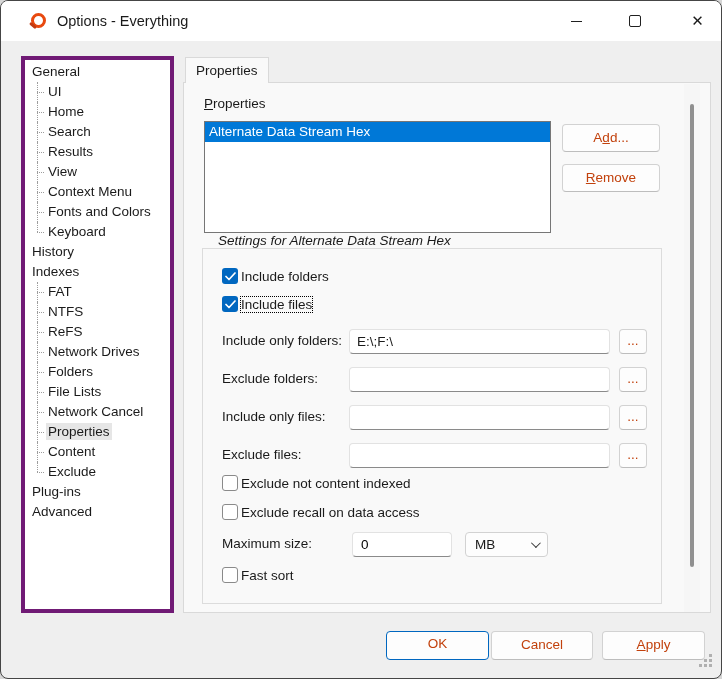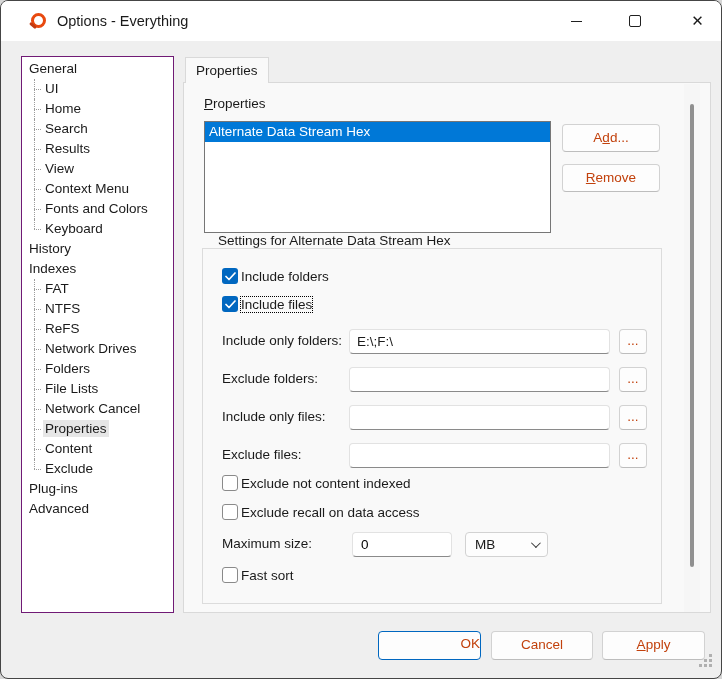--- a/index.html
+++ b/index.html
@@ -15,21 +15,21 @@
            background:#c23a12;border-radius:2px;transform:rotate(40deg);}
   .title{position:absolute;left:56px;top:0;line-height:40px;font-size:14.5px;}
   .capbtn{position:absolute;top:0;width:45px;height:40px;display:flex;
           align-items:center;justify-content:center;}
   .cap-min{left:553px}.cap-max{left:611px}.cap-close{left:674px;font-size:15px;}
   .minglyph{width:11px;height:1px;background:#202020;}
   .maxglyph{width:10px;height:10px;border:1px solid #202020;border-radius:2px;}
 
   
   .sidebar{position:absolute;left:20px;top:55px;width:153px;height:557px;background:#fff;
-           border:1px solid #701a75;box-sizing:border-box;padding-top:2px;font-size:13.5px;}
+           border:4px solid #701a75;box-sizing:border-box;padding-top:2px;font-size:13.5px;}
   .ti{position:relative;height:20px;line-height:20px;white-space:nowrap;}
   .lvl0{padding-left:5px;}
   .lvl1{padding-left:21px;}
   .lvl1::before{content:"";position:absolute;left:12px;top:10px;width:7px;border-top:1px dotted #9c9c9c;}
   .lvl1::after{content:"";position:absolute;left:12px;top:0;height:20px;border-left:1px dotted #9c9c9c;}
   .lvl1.last::after{height:10px;}
   .tlabel{padding:1px 2px;}
   .tlabel.sel{background:#e6e6e6;}
 
   
@@ -43,21 +43,21 @@
            border:1px solid #767676;}
   .listrow{height:20px;line-height:20px;padding-left:4px;background:#0078d7;color:#fff;}
 
   .btn{background:#fdfdfd;border:1px solid #d2d2d2;border-bottom-color:#bdbdbd;border-radius:4px;
        text-align:center;color:#c2410c;}
   .addbtn{position:absolute;left:378px;top:41px;width:98px;height:28px;line-height:26px;}
   .rembtn{position:absolute;left:378px;top:81px;width:98px;height:28px;line-height:26px;}
 
   
   .groupbox{position:absolute;left:18px;top:165px;width:460px;height:356px;border:1px solid #dcdcdc;}
-  .legend{position:absolute;left:30px;top:150px;padding:0 4px;background:#f9f9f9;z-index:1;}
+  .legend{position:absolute;left:30px;top:150px;padding:0 4px;background:#f9f9f9;z-index:1;font-style:italic;}
 
   .cbrow{position:absolute;left:38px;display:flex;align-items:center;gap:3px;height:18px;}
   .cbbox{width:16px;height:16px;border-radius:3px;flex:none;}
   .cbbox.on{background:#0067c0;display:flex;align-items:center;justify-content:center;}
   .cbbox.off{background:#fff;border:1px solid #8a8a8a;}
   .cblabel.focus{outline:1px dotted #000;}
 
   .flabel{position:absolute;left:38px;}
   .tin{position:absolute;left:165px;width:261px;height:25px;background:#fff;
        border:1px solid #e2e2e2;border-bottom:1px solid #8a8a8a;border-radius:4px;
@@ -71,22 +71,22 @@
        border:1px solid #d2d2d2;border-radius:4px;display:flex;align-items:center;
        justify-content:space-between;padding:8px 9px;}
   .chev{width:7px;height:7px;border-right:1.3px solid #3b3b3b;border-bottom:1.3px solid #3b3b3b;
        transform:rotate(45deg) translateY(-2px);}
 
   
   .scroll{position:absolute;left:500px;top:1px;width:16px;height:528px;background:#f6f6f6;}
   .thumb{position:absolute;left:6px;top:20px;width:4px;height:463px;background:#8f8f8f;border-radius:2px;}
 
   
-  .okbtn{position:absolute;left:377px;top:630px;width:101px;height:27px;line-height:24px;
-         border:1.5px solid #0067c0;text-align:right;}
+  .okbtn{position:absolute;left:385px;top:630px;width:101px;height:27px;line-height:24px;
+         border:1.5px solid #0067c0;}
   .cancelbtn{position:absolute;left:490px;top:630px;width:100px;height:27px;line-height:25px;}
   .applybtn{position:absolute;left:601px;top:630px;width:101px;height:27px;line-height:25px;}
   .grip{position:absolute;left:708px;top:653px;width:3px;height:3px;background:#b0b0b0;
         box-shadow:0 5px #b0b0b0,0 10px #b0b0b0,-5px 5px #b0b0b0,-5px 10px #b0b0b0,-10px 10px #b0b0b0;}
   u{text-decoration:underline;}
 </style>
 </head>
 <body>
 
 <div class="win">

